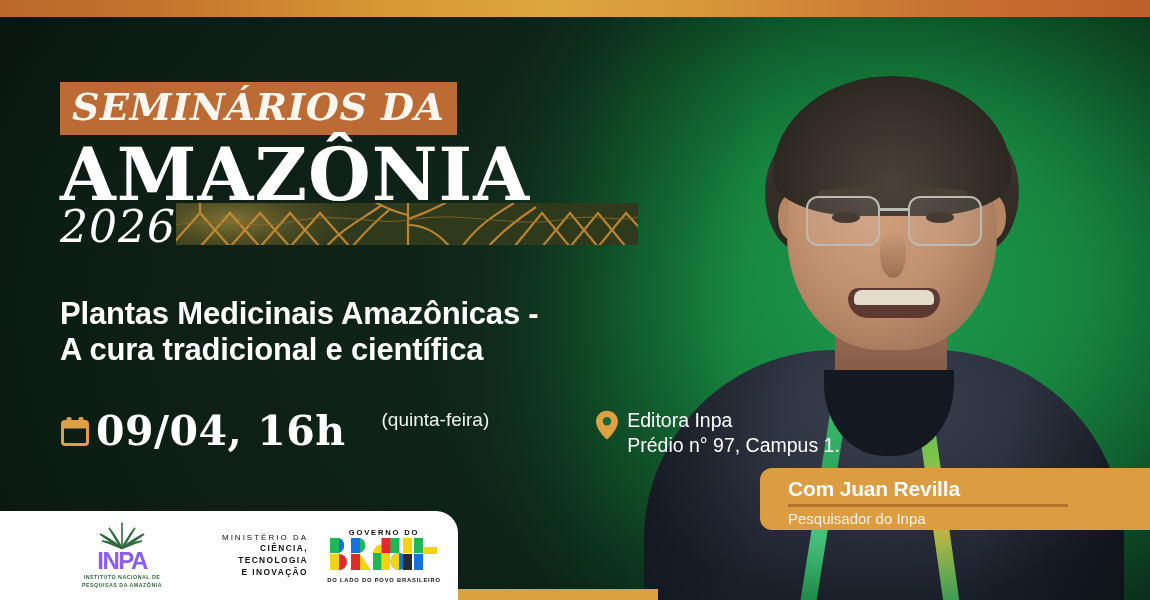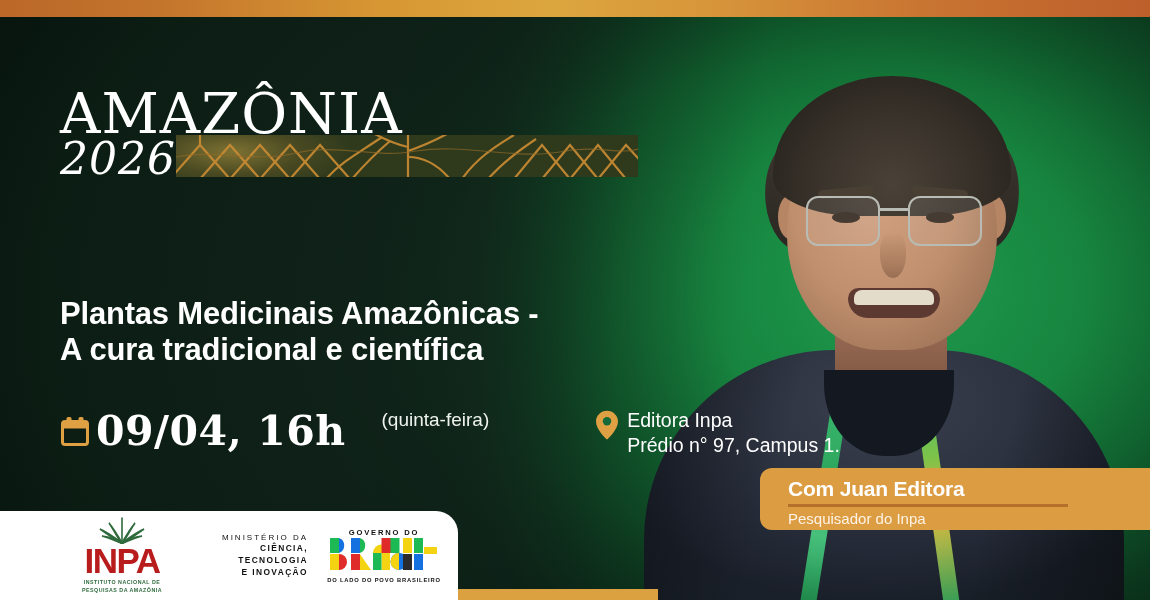--- a/index.html
+++ b/index.html
@@ -130,22 +130,22 @@
     font-style:italic;
     font-weight:700;
     font-size:38px;
     line-height:1;
     letter-spacing:0.5px;
     padding:6px 12px 9px 12px;
   }
   .amazonia {
     color:#ffffff;
     font-family:"DejaVu Serif", serif;
-    font-weight:400;
-    font-size:56px;
+    font-weight:700;
+    font-size:72px;
     line-height:0.94;
     letter-spacing:1px;
     margin-top:6px;
   }
   .yearrow { display:flex; align-items:flex-end; margin-top:-6px; }
   .year {
     color:#ffffff;
     font-family:"DejaVu Serif", serif;
     font-style:italic;
     font-weight:400;
@@ -216,21 +216,21 @@
   .logocard {
     position:absolute; left:0; top:511px; width:458px; height:89px;
     background:#ffffff;
     border-radius:0 22px 0 0;
     display:flex; align-items:center; gap:18px;
     padding-left:70px;
   }
   .inpa { display:flex; flex-direction:column; align-items:center; width:104px; }
   .inpa-leaf { width:54px; height:28px; }
   .inpa-word {
-    color:#b91c1c; font-weight:700; font-size:35px; line-height:0.9;
+    color:#8b5cf6; font-weight:700; font-size:24px; line-height:0.9;
     letter-spacing:-1.5px; margin-top:1px;
   }
   .inpa-sub {
     color:#2f6b3c; font-size:5.3px; line-height:1.5; letter-spacing:0.5px;
     text-align:center; margin-top:3px; font-weight:700;
   }
   .mcti {
     color:#111111; text-align:right; line-height:1.42;
     font-size:8.4px; font-weight:700; letter-spacing:1.4px; width:116px;
   }
@@ -275,20 +275,21 @@
       </div>
     <div class="p-shirt-sh"></div>
   </div>
 
   <div class="bg-vignette"></div>
 
   <div class="topbar"></div>
   <div class="bottom-strip"></div>
 
   <div class="headline">
+    <div class="kicker">SEMINÁRIOS DA</div>
     <div class="amazonia">AMAZÔNIA</div>
     <div class="yearrow">
       <div class="year">2026</div>
       <div class="veins">
         <svg width="462" height="42" viewBox="0 0 462 42" preserveAspectRatio="none" aria-hidden="true">
           <g stroke="#c98b33" stroke-width="2.2" fill="none" opacity="0.92">
             <path d="M-6 44 L24 10 L54 44 M24 10 L24 -6"></path>
             <path d="M24 44 L54 10 L84 44"></path>
             <path d="M54 44 L84 10 L114 44"></path>
             <path d="M84 44 L114 10 L144 44"></path>
@@ -345,21 +346,21 @@
       </span>
       <div class="place-lines">
         <div>Editora Inpa</div>
         <div>Prédio  n° 97, Campus 1.</div>
       </div>
     </div>
 
   </div>
 
   <div class="speaker">
-    <div class="speaker-name">Com Juan Editora</div>
+    <div class="speaker-name">Com Juan Revilla</div>
     <div class="speaker-rule"></div>
     <div class="speaker-role">Pesquisador do Inpa</div>
   </div>
 
   <div class="logocard">
 
     <div class="inpa">
       <span class="inpa-leaf">
         <svg width="54" height="28" viewBox="0 0 54 28" aria-hidden="true">
           <g fill="none" stroke="#2f6b3c" stroke-width="1.6" stroke-linecap="round">

